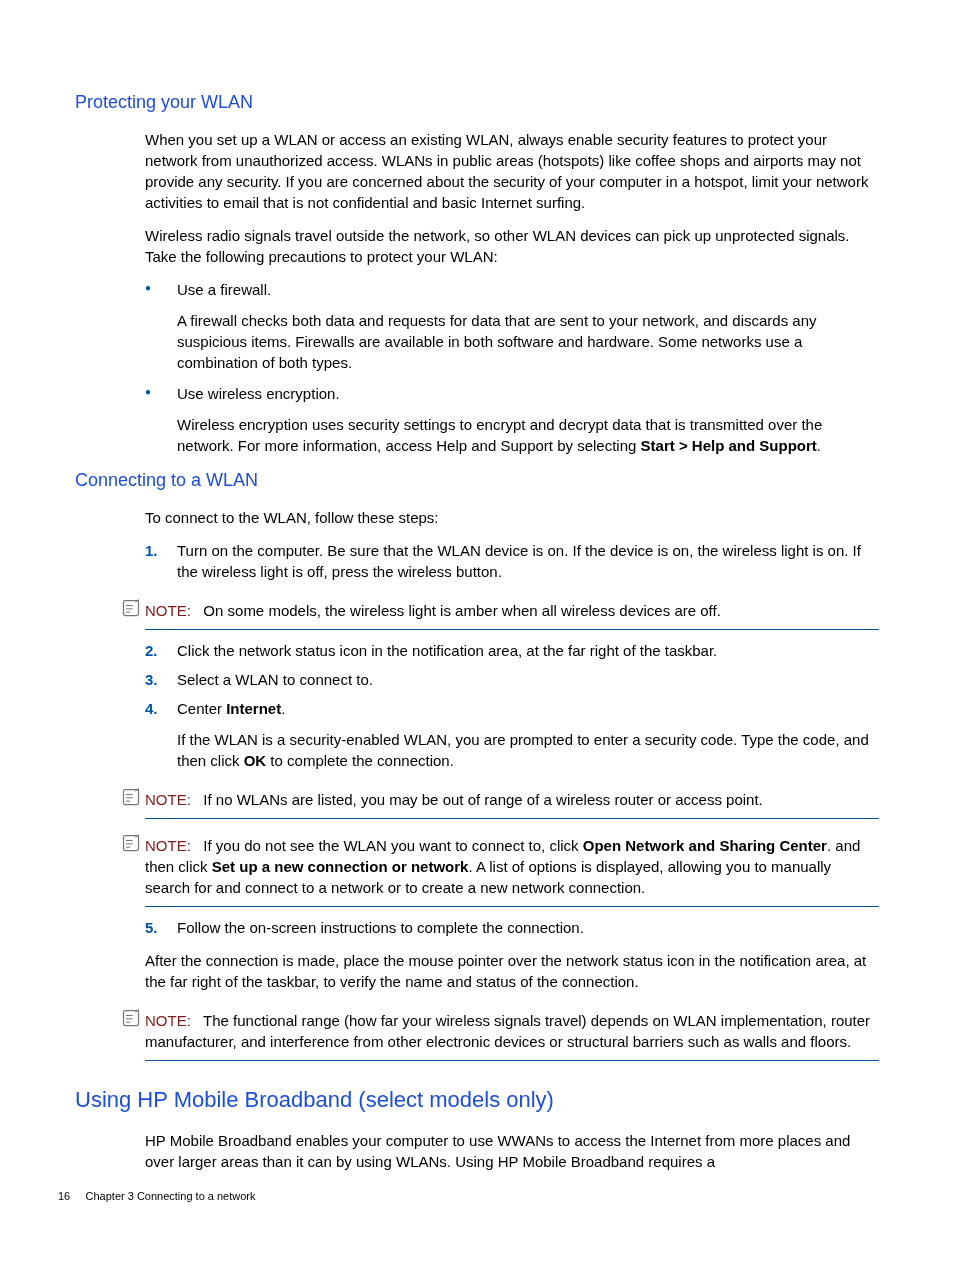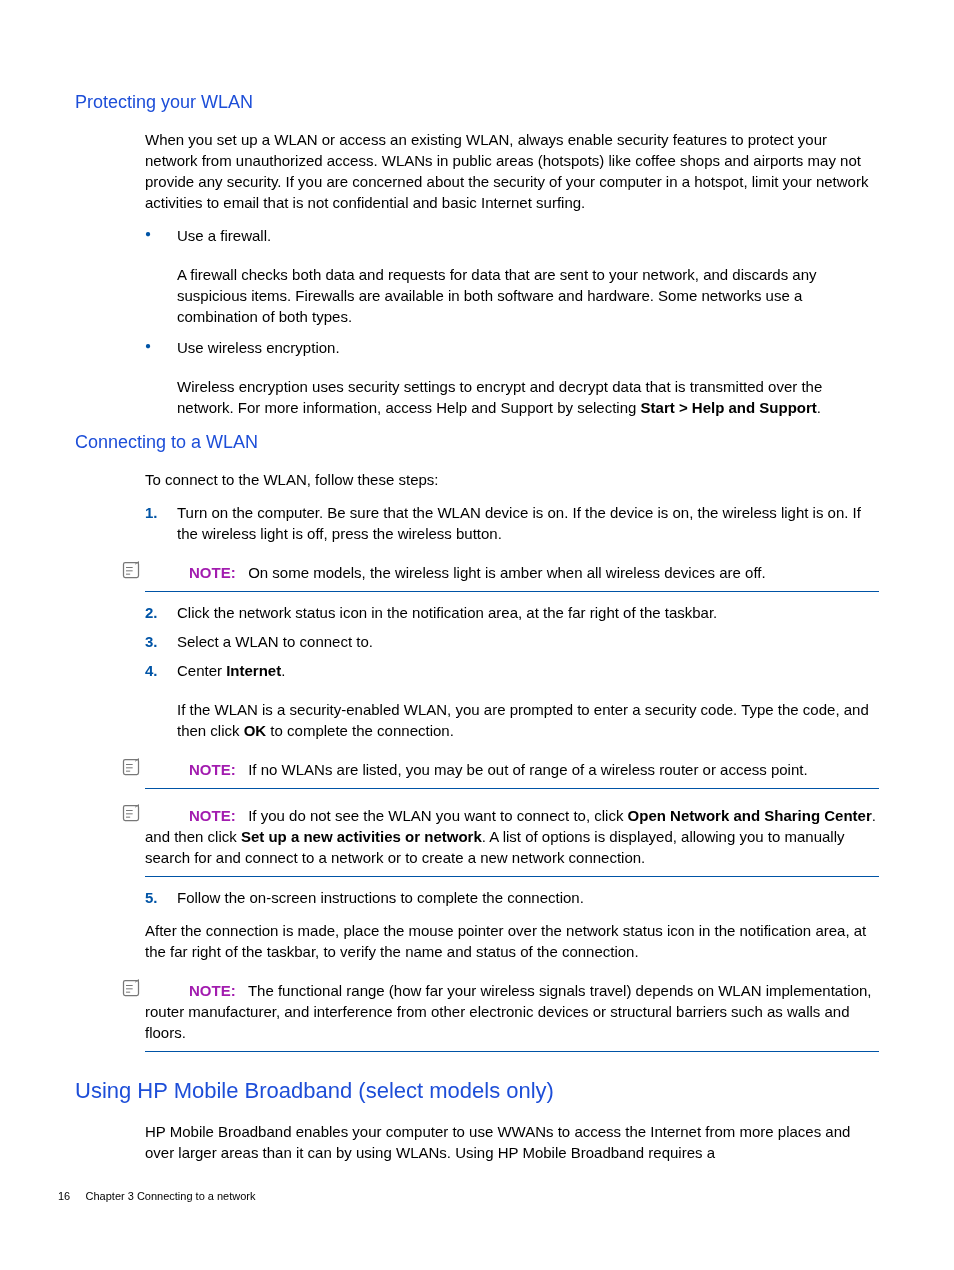--- a/index.html
+++ b/index.html
@@ -46,21 +46,21 @@
   }
   ul.bullets > li::before {
     content: "●";
     color: #0054a6;
     position: absolute;
     left: 0;
     top: 2px;
     font-size: 10px;
   }
   .li-desc {
-    margin-top: 18px;
+    margin-top: 10px;
     margin-bottom: 10px;
   }
   ol.numbers {
     list-style: none;
     margin: 0 0 12px 0;
     padding: 0;
     counter-reset: num;
   }
   ol.numbers > li {
     position: relative;
@@ -81,41 +81,41 @@
     position: relative;
   }
   .note-icon {
     position: absolute;
     left: -24px;
     top: 4px;
     width: 20px;
     height: 20px;
   }
   .note-label {
-    color: #a21caf;
-    font-weight: bold;
-    margin-left: 44px;
+    color: #7f1d1d;
+    font-weight: normal;
   }
   .bold { font-weight: bold; }
   .footer {
     position: absolute;
     bottom: 68px;
     left: 58px;
     font-size: 11px;
   }
 </style>
 </head>
 <body>
 
 <div class="page">
 
   <h2 class="sub-heading">Protecting your WLAN</h2>
 
   <div class="body-block">
     <p>When you set up a WLAN or access an existing WLAN, always enable security features to protect your network from unauthorized access. WLANs in public areas (hotspots) like coffee shops and airports may not provide any security. If you are concerned about the security of your computer in a hotspot, limit your network activities to email that is not confidential and basic Internet surfing.</p>
+    <p>Wireless radio signals travel outside the network, so other WLAN devices can pick up unprotected signals. Take the following precautions to protect your WLAN:</p>
 
     <ul class="bullets">
       <li>
         <div>Use a firewall.</div>
         <div class="li-desc">A firewall checks both data and requests for data that are sent to your network, and discards any suspicious items. Firewalls are available in both software and hardware. Some networks use a combination of both types.</div>
       </li>
       <li>
         <div>Use wireless encryption.</div>
         <div class="li-desc">
           <span>Wireless encryption uses security settings to encrypt and decrypt data that is transmitted over the network. For more information, access Help and Support by selecting </span><span class="bold">Start &gt; Help and Support</span><span>.</span>
@@ -171,21 +171,21 @@
       <span class="note-label">NOTE:</span>&nbsp;&nbsp;
       <span>If no WLANs are listed, you may be out of range of a wireless router or access point.</span>
     </div>
 
     <div class="note-box">
       <svg class="note-icon" viewBox="0 0 24 24">
           <rect x="3" y="3" width="18" height="18" rx="2" fill="none" stroke="#777" stroke-width="1.5"></rect>
           <path d="M6 9h8M6 13h8M6 17h5M17 5l4-3v4" fill="none" stroke="#777" stroke-width="1.2"></path>
         </svg>
       <span class="note-label">NOTE:</span>&nbsp;&nbsp;
-      <span>If you do not see the WLAN you want to connect to, click </span><span class="bold">Open Network and Sharing Center</span><span>. and then click </span><span class="bold">Set up a new activities or network</span><span>. A list of options is displayed, allowing you to manually search for and connect to a network or to create a new network connection.</span>
+      <span>If you do not see the WLAN you want to connect to, click </span><span class="bold">Open Network and Sharing Center</span><span>. and then click </span><span class="bold">Set up a new connection or network</span><span>. A list of options is displayed, allowing you to manually search for and connect to a network or to create a new network connection.</span>
     </div>
 
     <ol class="numbers">
       <li>
         <span class="num-marker">5.</span>
         <span>Follow the on-screen instructions to complete the connection.</span>
       </li>
     </ol>
 
     <p>After the connection is made, place the mouse pointer over the network status icon in the notification area, at the far right of the taskbar, to verify the name and status of the connection.</p>

